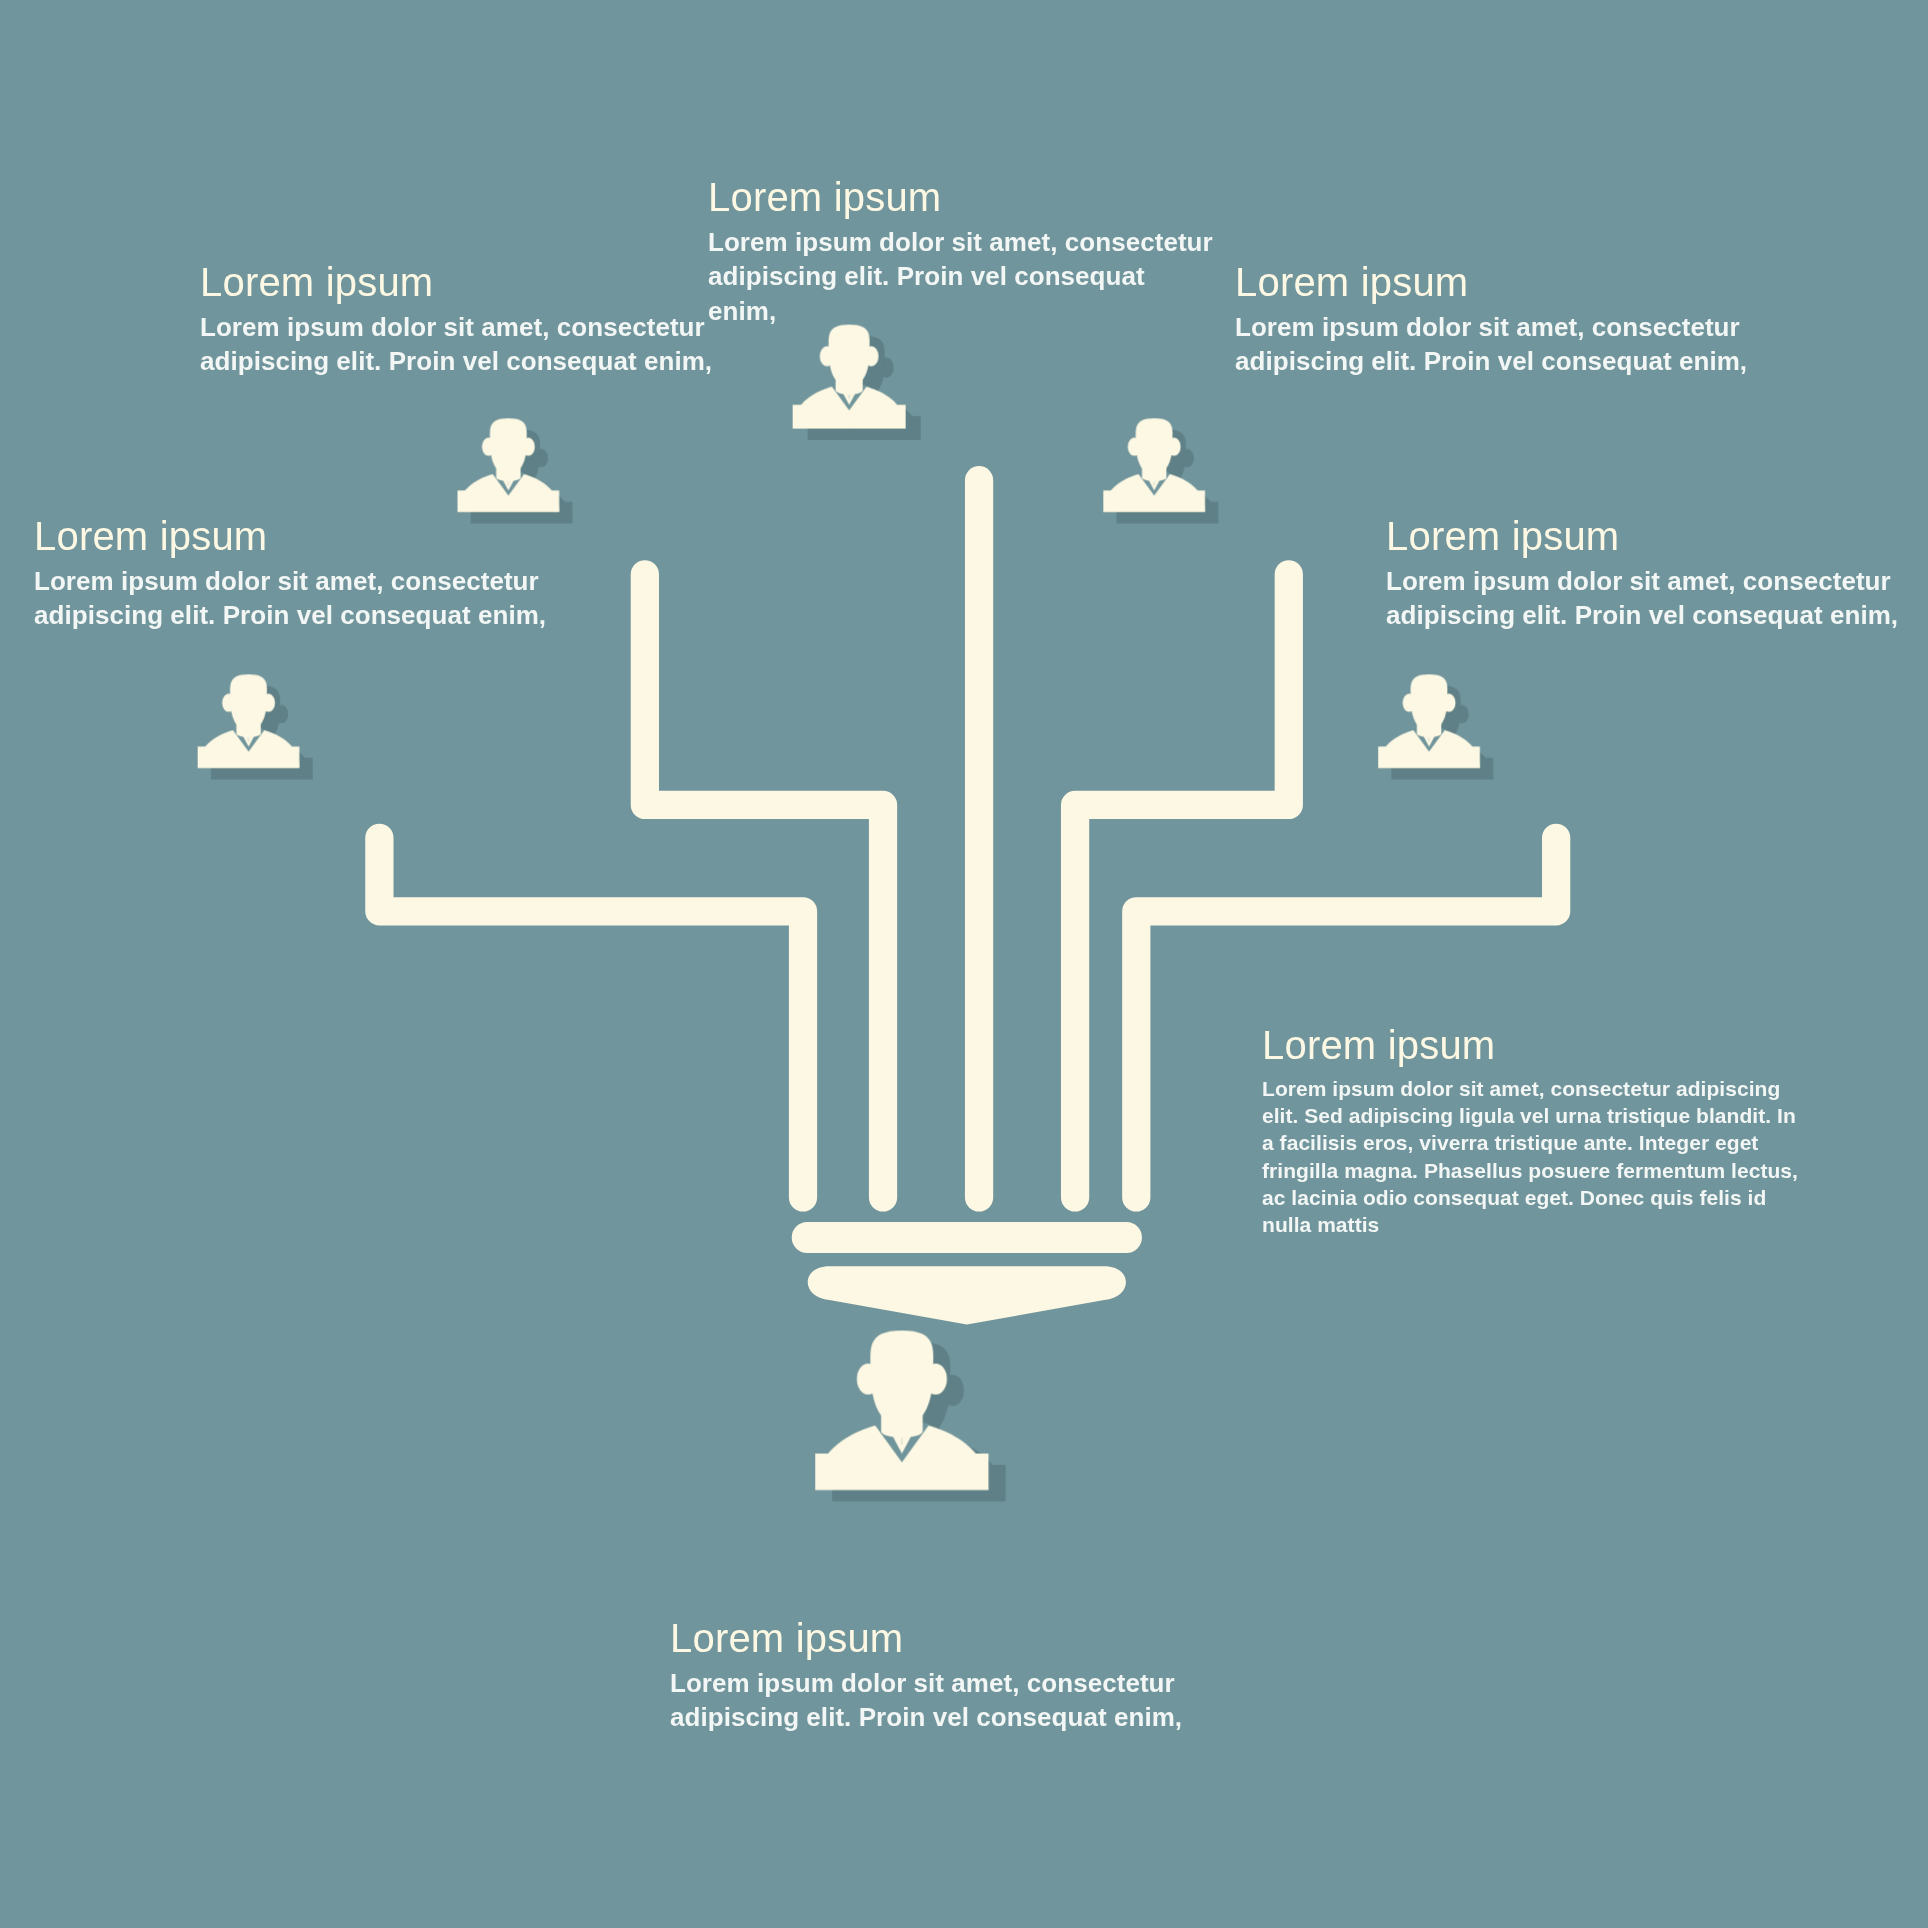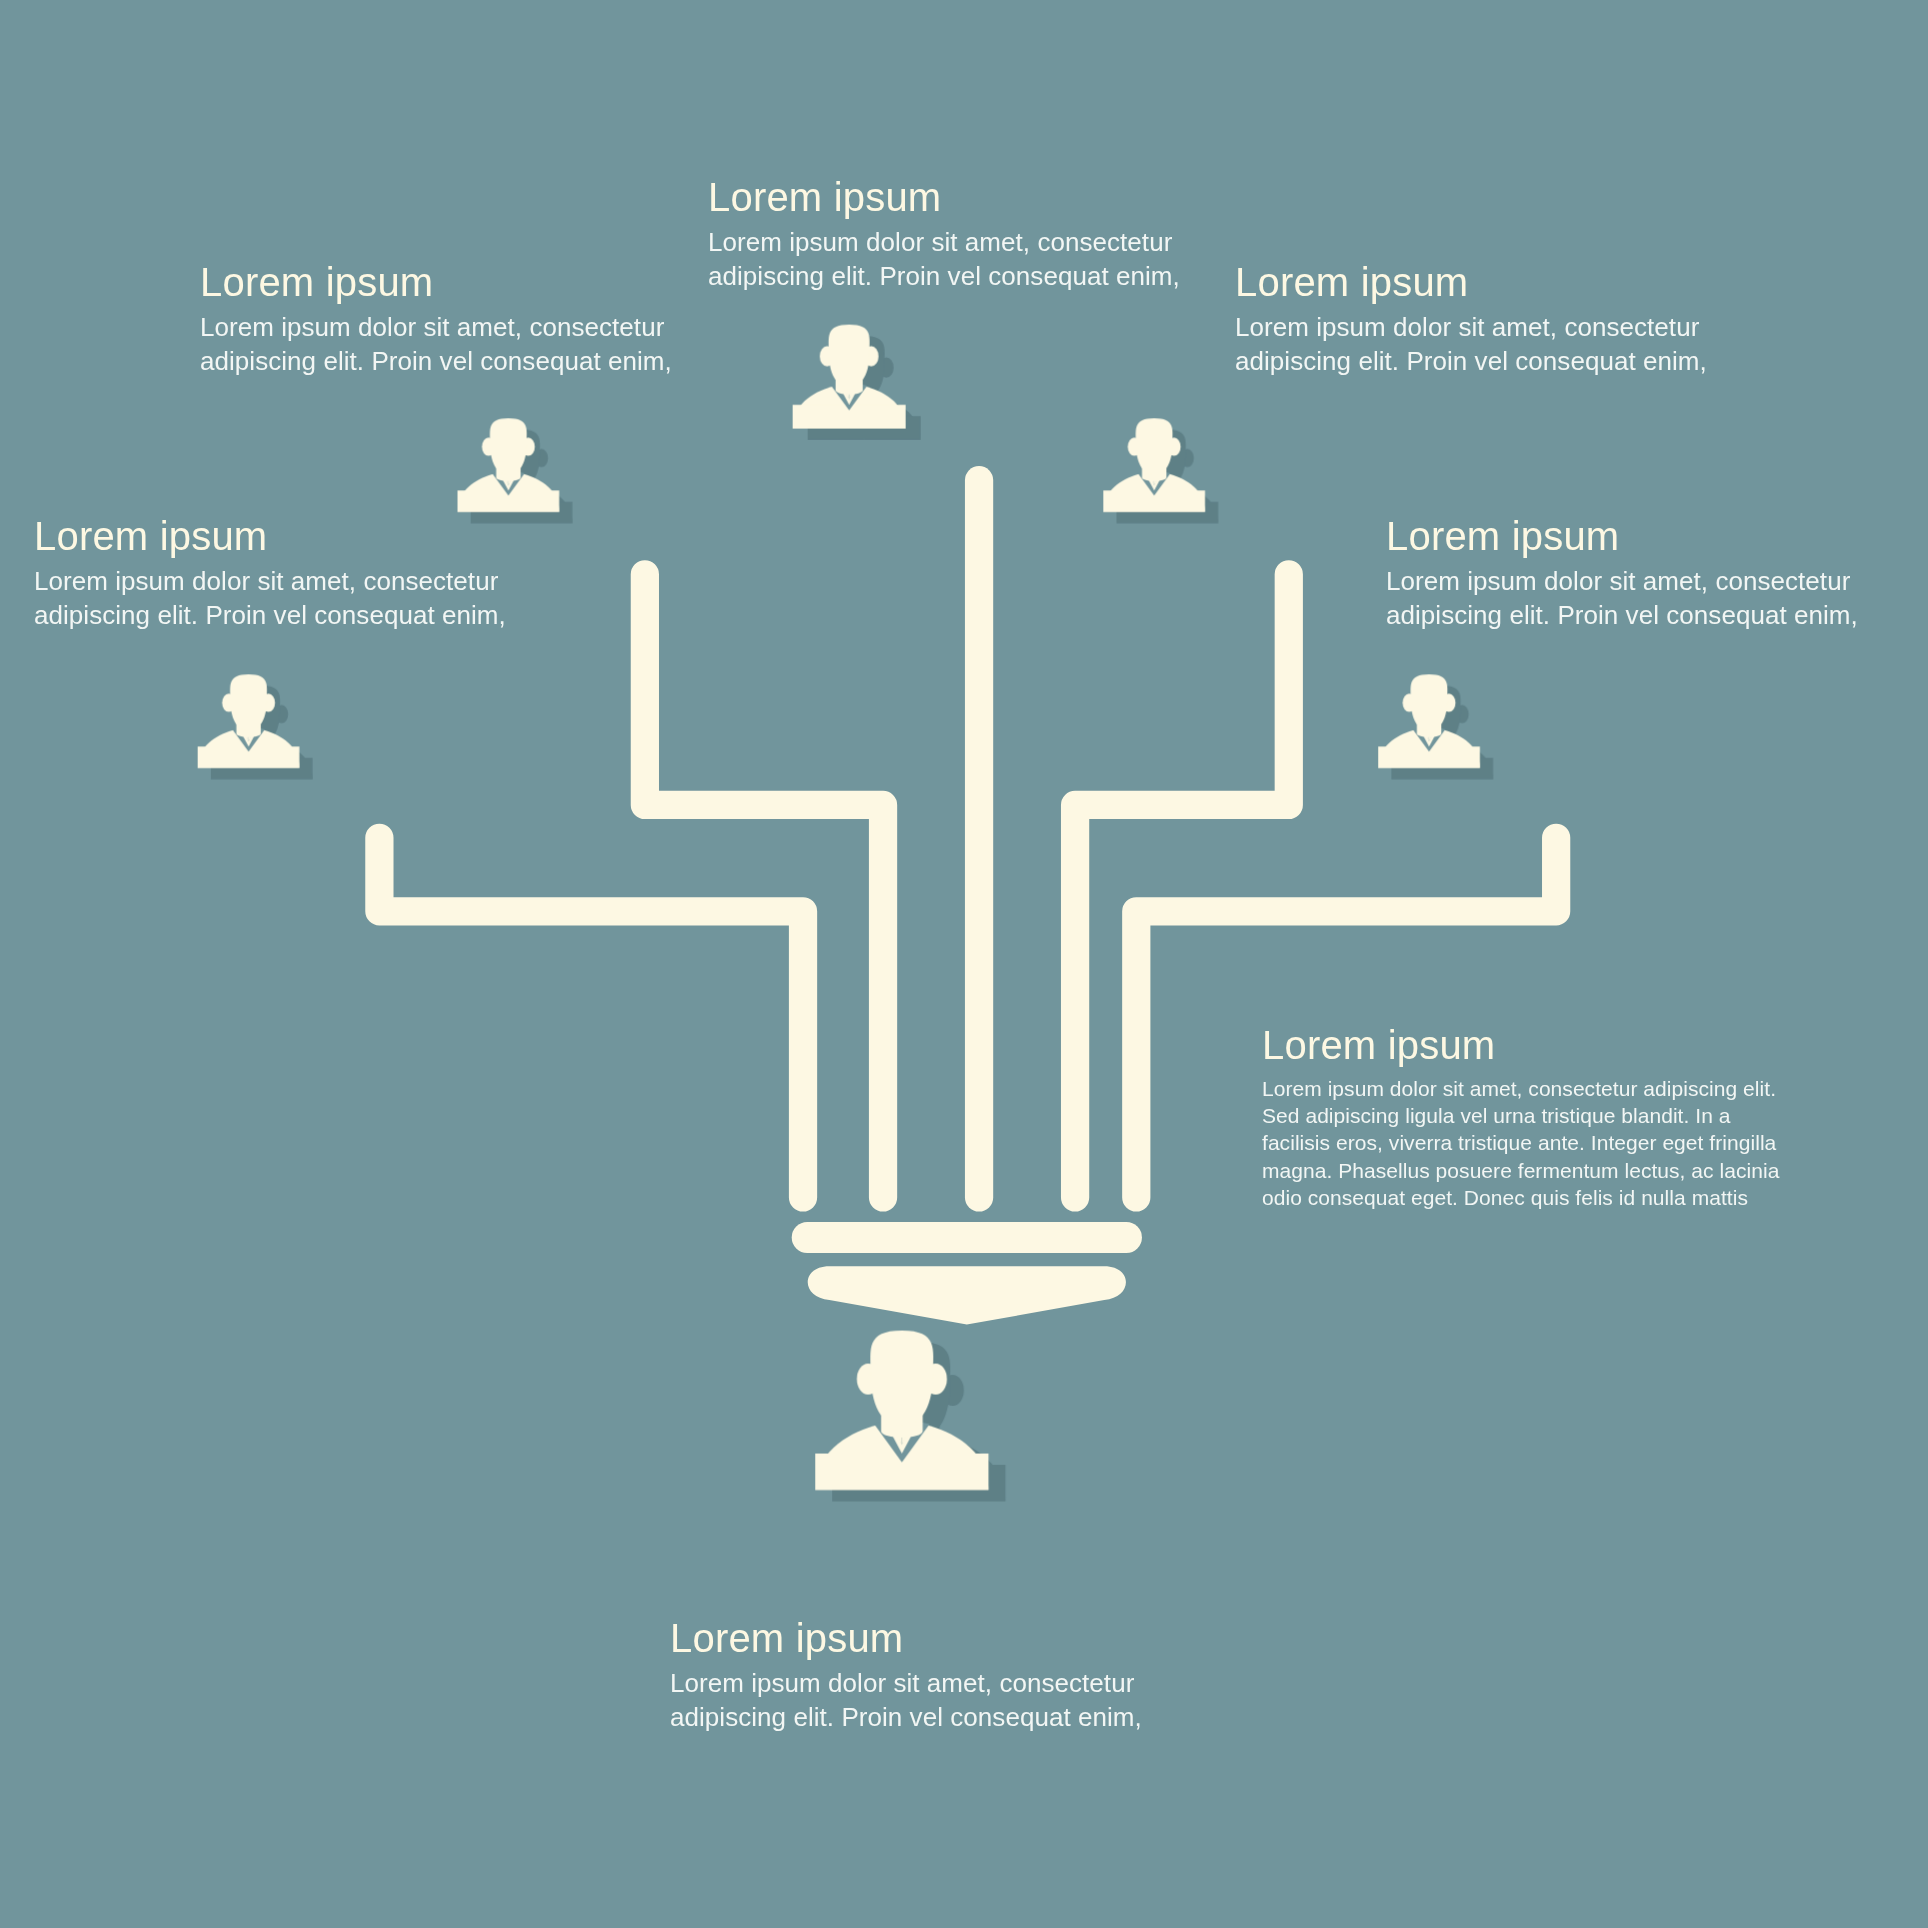--- a/index.html
+++ b/index.html
@@ -31,21 +31,21 @@
   .tb-title {
     font-size: 40px;
     font-weight: 400;
     line-height: 1.18;
     color: #fdf8e3;
     margin: 0 0 3.8px 0;
     letter-spacing: 0.2px;
   }
   .tb-body {
     font-size: 26px;
-    font-weight: 400;
+    font-weight: 700;
     line-height: 1.32;
     color: #f2f6f4;
     margin: 0;
     letter-spacing: 0.05px;
   }
 
   
   #tb-top-center { left: 708px; top: 174px; width: 508px; text-align: left; }
   #tb-upper-left { left: 200px; top: 259px; width: 513px; text-align: left; }
   #tb-upper-right{ left: 1235px; top: 259px; width: 513px; text-align: left; }

